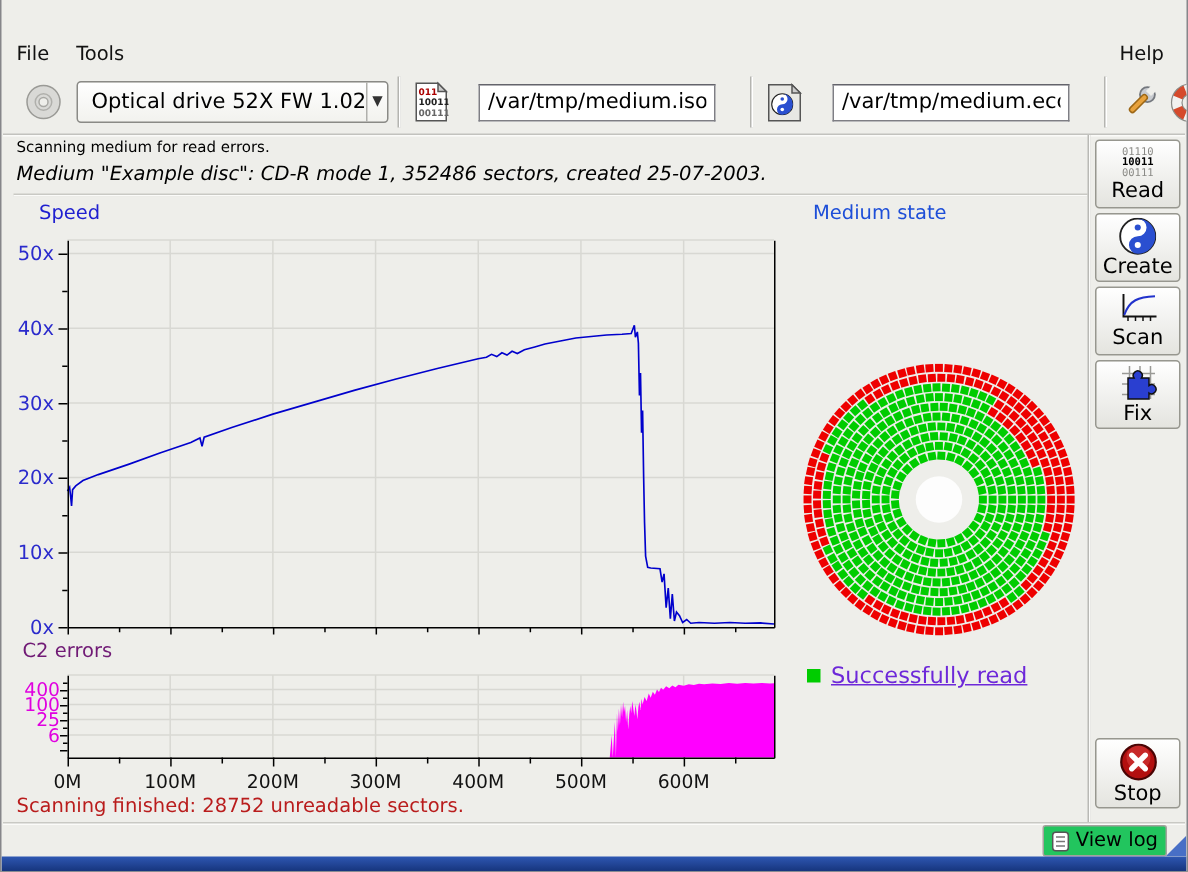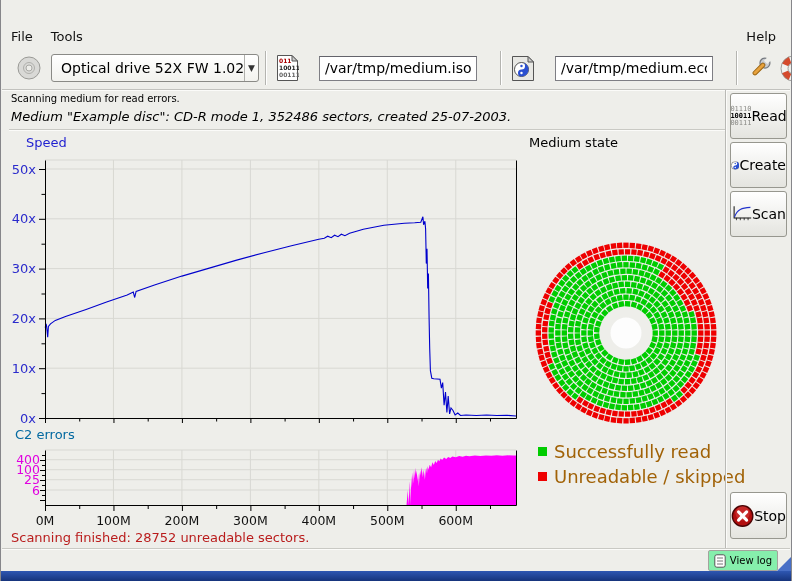--- a/index.html
+++ b/index.html
@@ -32,33 +32,33 @@
   .combo-arrowbox{width:22px;align-self:stretch;border-left:1px solid #b0b0ac;display:flex;align-items:center;justify-content:center;color:#333;font-size:9px;}
   .entry{width:158px;height:25px;border:1px solid #7e7e84;border-top-color:#63636b;background:#fff;
       font:14px "DejaVu Sans","Liberation Sans",sans-serif;padding:0 5px;box-sizing:border-box;margin:0 17px;}
   .tool-icon{flex:none;margin:0 3px;}
   
   .stext1{position:absolute;left:10px;top:93px;font-size:10px;color:#000;}
   .stext2{position:absolute;left:10px;top:109px;font-size:13px;font-style:italic;color:#000;}
   .groove{position:absolute;height:1px;background:#c9c9c4;border-bottom:1px solid #fbfbf9;}
   .vgroove{position:absolute;width:1px;background:#b9b9b5;border-right:1px solid #fbfbf9;}
   .chart-title{position:absolute;font-size:13px;text-align:right;}
-  .legend-row{position:absolute;display:flex;align-items:center;gap:7px;font-size:18px;color:#a16207;}
+  .legend-row{position:absolute;display:flex;align-items:center;gap:7px;font-size:15px;color:#6d28d9;text-decoration:underline;}
   .swatch{width:9px;height:9px;flex:none;}
   
   .side-btn{position:absolute;left:729px;width:57px;height:46px;border:1px solid #97978f;border-radius:3px;
-      background:linear-gradient(#ffffff,#e4e4df);box-sizing:border-box;display:flex;flex-direction:row;
+      background:linear-gradient(#ffffff,#e4e4df);box-sizing:border-box;display:flex;flex-direction:column;
       align-items:center;justify-content:center;font-size:14px;color:#000;gap:0px;}
   .bin-rows{font-family:"DejaVu Sans Mono","Liberation Mono",monospace;font-size:7px;line-height:7px;color:#8a8a86;text-align:center;}
   .bin-rows .mid{color:#000;font-weight:bold;}
   
   .finished{position:absolute;left:10px;top:530px;font-size:13px;color:#b91c1c;}
   .statusbar{position:absolute;left:1px;right:1px;top:548px;height:23px;}
   .viewlog{position:absolute;right:12px;top:2px;height:19px;border:1px solid #a3a39d;border-radius:2px;
-      background:#86efac;display:flex;align-items:center;gap:4px;font-size:10px;padding:0 5px;}
+      background:#22c55e;display:flex;align-items:center;gap:4px;font-size:13px;padding:0 5px;}
   .bottom-strip{position:absolute;left:0;right:0;bottom:0;height:10px;background:linear-gradient(#2e57b2,#16347c);}
   .grip{position:absolute;right:0;bottom:10px;width:14px;height:14px;background:#486fc6;
       clip-path:polygon(100% 0,100% 100%,0 100%);}
   svg text{font-family:"DejaVu Sans","Liberation Sans",sans-serif;}
   #overlay{position:absolute;left:0;top:0;pointer-events:none;}
 </style>
 </head>
 <body>
 
 <div class="window">
@@ -811,30 +811,26 @@
       <rect x="702.2" y="293.9" width="5.3" height="5.3" fill="#ee0000" transform="rotate(335.5 704.8 296.5)"></rect>
       <rect x="704.6" y="299.7" width="5.3" height="5.3" fill="#ee0000" transform="rotate(339.5 707.2 302.3)"></rect>
       <rect x="706.5" y="305.6" width="5.3" height="5.3" fill="#ee0000" transform="rotate(343.6 709.2 308.3)"></rect>
       <rect x="708.1" y="311.7" width="5.3" height="5.3" fill="#ee0000" transform="rotate(347.7 710.7 314.3)"></rect>
       <rect x="709.2" y="317.9" width="5.3" height="5.3" fill="#ee0000" transform="rotate(351.8 711.9 320.5)"></rect>
       <rect x="709.9" y="324.1" width="5.3" height="5.3" fill="#ee0000" transform="rotate(355.9 712.5 326.7)"></rect>
       <circle cx="625" cy="333" r="15.5" fill="#fdfdfd"></circle>
     </svg>
 
   <div class="chart-title" style="left: 25px; top: 135px; color: rgb(31, 31, 208);">Speed</div>
-  <div class="chart-title" style="left: 14px; top: 427px; color: #0369a1;">C2 errors</div>
-  <div class="chart-title" style="left: 528px; top: 135px; color: #000000;">Medium state</div>
+  <div class="chart-title" style="left: 14px; top: 427px; color: #701a75;">C2 errors</div>
+  <div class="chart-title" style="left: 541px; top: 135px; color: #1d4ed8;">Medium state</div>
 
   <div class="legend-row" style="left:537px;top:441px">
     <span class="swatch" style="background: rgb(0, 204, 0);"></span>
     <span>Successfully read</span>
-  </div>
-  <div class="legend-row" style="left:537px;top:466px">
-    <span class="swatch" style="background: rgb(238, 0, 0);"></span>
-    <span>Unreadable / skipped</span>
   </div>
 
   <div class="vgroove" style="left:724px;top:90px;height:458px"></div>
 
   <div class="side-btn" style="top:93px">
     <div class="bin-rows">
       <div>01110</div>
       <div class="mid">10011</div>
       <div>00111</div>
     </div>
@@ -847,20 +843,27 @@
     <span>Create</span>
   </div>
   <div class="side-btn" style="top:191px">
     <svg width="27" height="22" viewBox="0 0 27 22">
       <path d="M4 1 V16 H26" fill="none" stroke="#111" stroke-width="1.3"></path>
       <path d="M4.5 15 C8 5 14 3 25 2.5" fill="none" stroke="#2233cc" stroke-width="1.4"></path>
       <path d="M7 16 v3 M12 16 v3 M17 16 v3 M22 16 v3" stroke="#111" stroke-width="1"></path>
     </svg>
     <span>Scan</span>
   </div>
+  <div class="side-btn" style="top:240px">
+    <svg width="26" height="26" viewBox="0 0 26 26">
+      <path d="M2 7 H24 M2 14 H24 M2 21 H24 M7 2 V24 M14 2 V24 M21 2 V24" stroke="#9a9a96" stroke-width="1"></path>
+      <path d="M6 10 h4 a3 3 0 1 1 5 0 h5 v5 a3 3 0 1 1 0 5 v4 H6 Z" fill="#2a3fd0" stroke="#111" stroke-width="1"></path>
+    </svg>
+    <span>Fix</span>
+  </div>
   <div class="side-btn" style="top:492px;height:47px">
     <svg width="26" height="26" viewBox="0 0 26 26">
       <circle cx="13" cy="13" r="11.5" fill="#b20f0f" stroke="#4a0404" stroke-width="1.5"></circle>
       <circle cx="13" cy="10" r="8" fill="#d84040" opacity="0.55"></circle>
       <path d="M8.5 8.5 L17.5 17.5 M17.5 8.5 L8.5 17.5" stroke="#fff" stroke-width="3.6" stroke-linecap="round"></path>
     </svg>
     <span>Stop</span>
   </div>
 
   <div class="finished">Scanning finished: 28752 unreadable sectors.</div>

